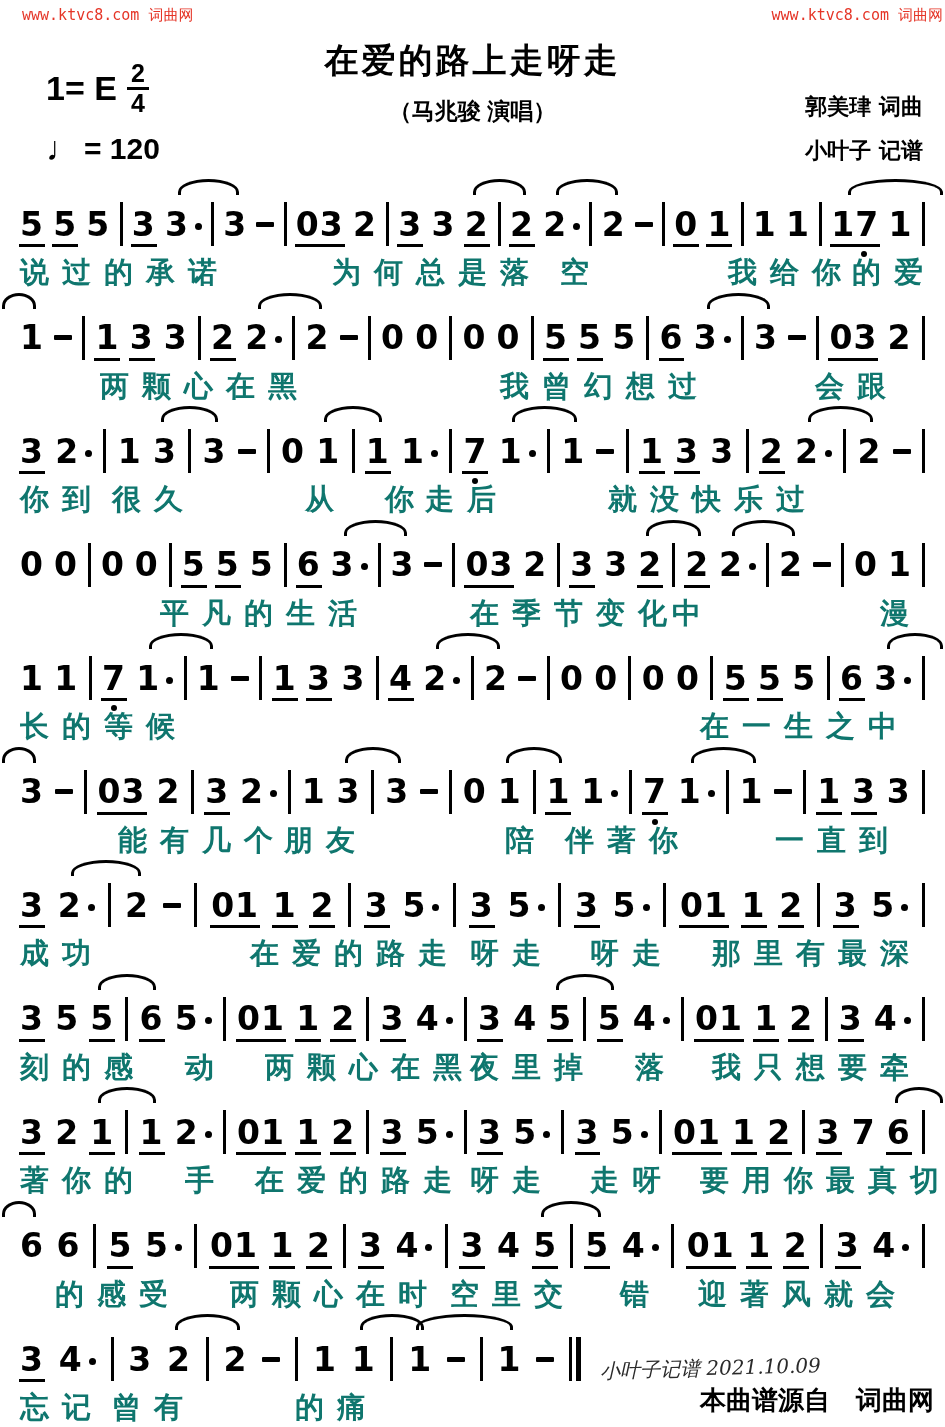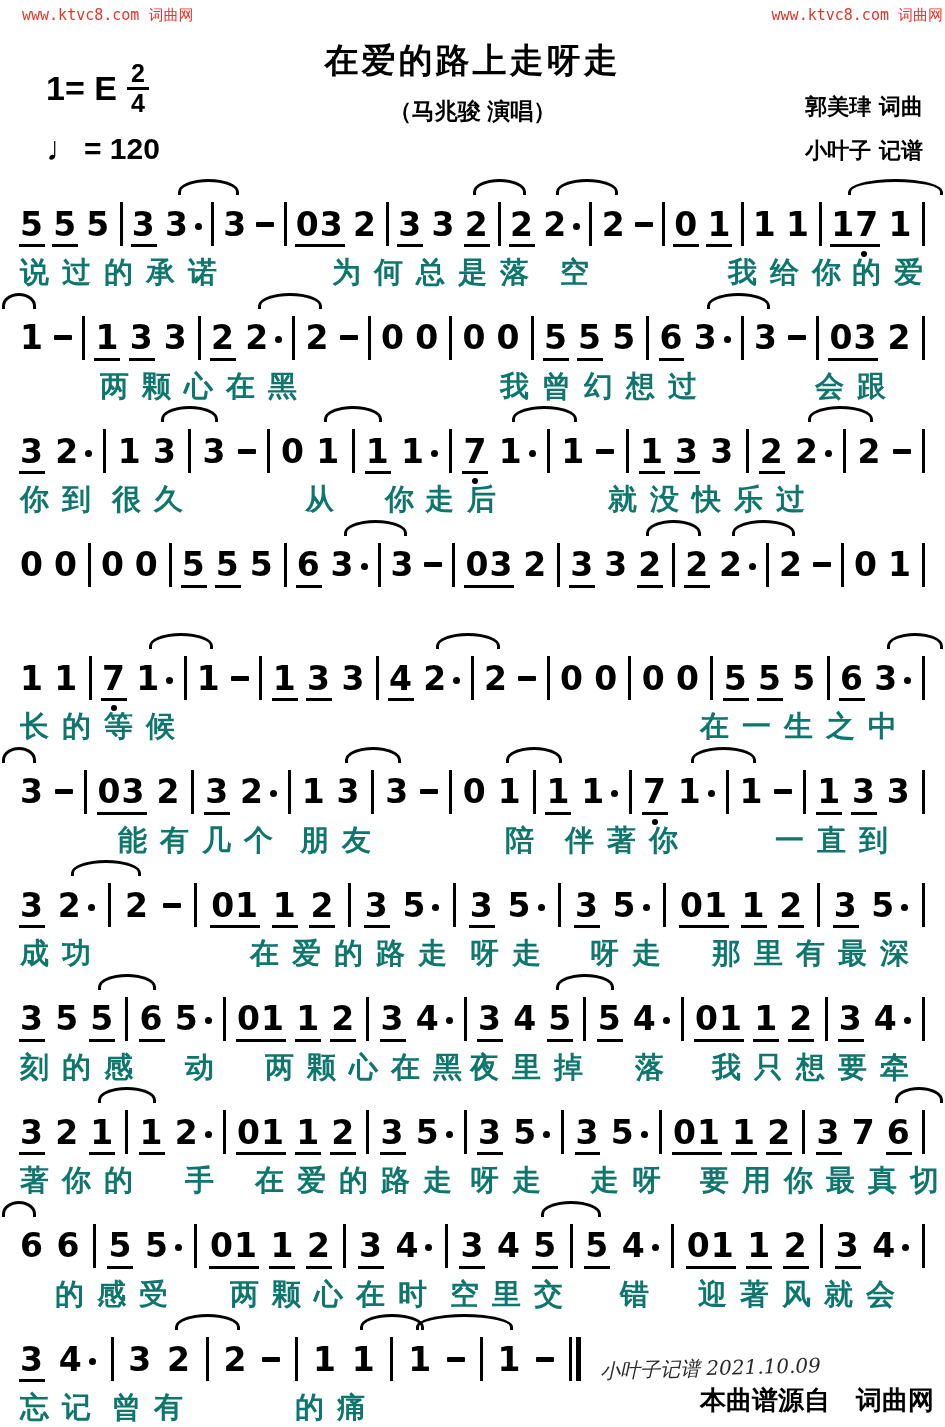--- a/index.html
+++ b/index.html
@@ -414,20 +414,26 @@
             <span class="digits">0</span>
           </div>
           <div class="note">
             <span class="digits">1</span>
           </div>
           <div class="bar"></div>
           <div class="tie" style="left: 323.95px; width: 62.65px;"></div>
           <div class="tie" style="left: 626.4px; width: 54.2px;"></div>
           <div class="tie" style="left: 711.95px; width: 62.65px;"></div>
         </div>
+        <div class="lyrics-row">
+          <span class="lyric" style="left: 140px;">平凡的生活</span>
+          <span class="lyric" style="left: 450px;">在季节变化</span>
+          <span class="lyric" style="left: 652px;">中</span>
+          <span class="lyric" style="left: 860px;">漫</span>
+        </div>
       </div>
       <div class="line">
         <div class="notes-row">
           <div class="note">
             <span class="digits">1</span>
           </div>
           <div class="note">
             <span class="digits">1</span>
           </div>
           <div class="bar"></div>
@@ -582,21 +588,21 @@
             <span class="digits">3</span>
           </div>
           <div class="bar"></div>
           <div class="tie" style="left: -18px; width: 33.6px;"></div>
           <div class="tie" style="left: 325.4px; width: 55.2px;"></div>
           <div class="tie" style="left: 486.4px; width: 55.2px;"></div>
           <div class="tie" style="left: 670.95px; width: 64.65px;"></div>
         </div>
         <div class="lyrics-row">
           <span class="lyric" style="left: 98px;">能有几个</span>
-          <span class="lyric" style="left: 280px; font-family: Liberation Mono, monospace;">朋友</span>
+          <span class="lyric" style="left: 264px; font-family: Liberation Mono, monospace;">朋友</span>
           <span class="lyric" style="left: 485px;">陪</span>
           <span class="lyric" style="left: 545px;">伴著你</span>
           <span class="lyric" style="left: 755px; text-align: center;">一直到</span>
         </div>
       </div>
       <div class="line">
         <div class="notes-row">
           <div class="note u">
             <span class="digits">3</span>
           </div>

